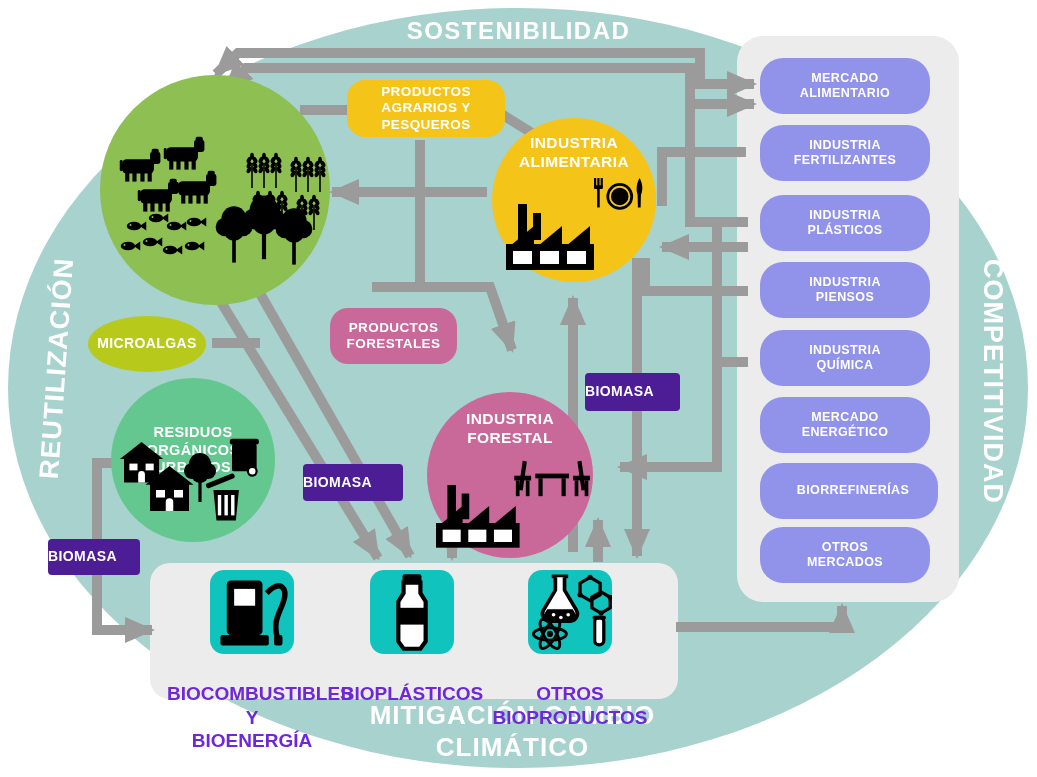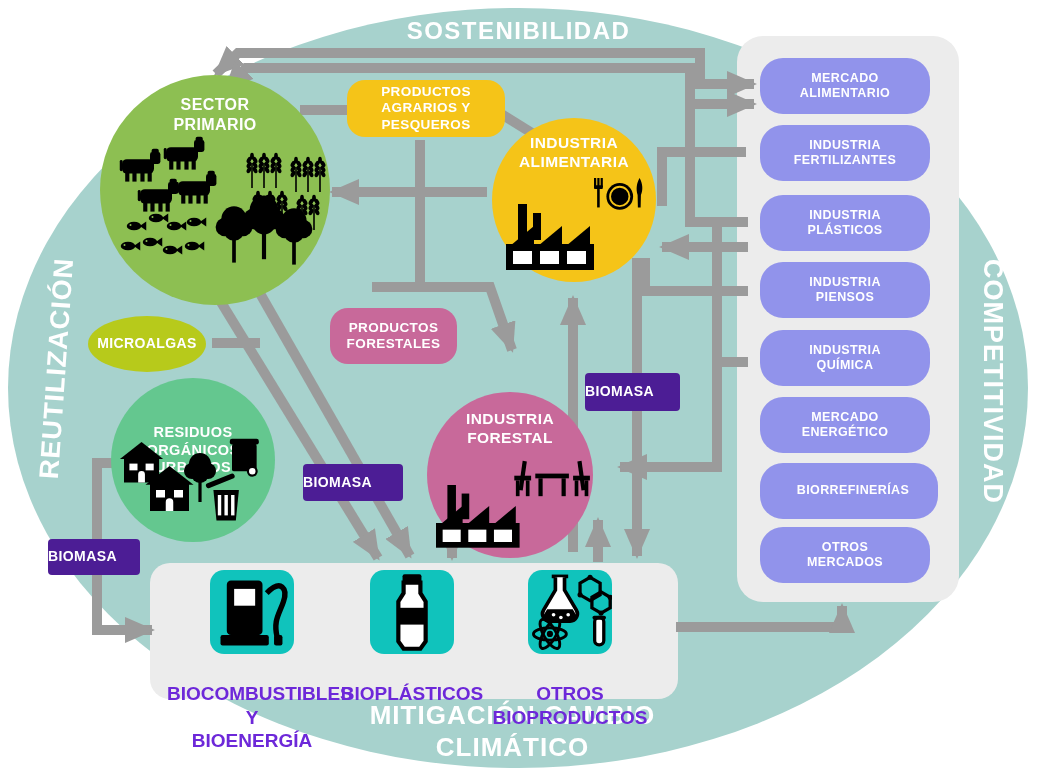--- a/index.html
+++ b/index.html
@@ -186,22 +186,20 @@
     </g>
   </svg>
 
   <div class="abs lbl" style="left:0;right:0;top:16px;font-size:24px;letter-spacing:1.5px;z-index:4;">SOSTENIBILIDAD</div>
   <div class="abs lbl" style="left:0;right:12px;top:700px;font-size:26px;letter-spacing:1px;z-index:4;">MITIGACIÓN CAMBIO
 CLIMÁTICO</div>
   <div class="abs lbl" style="left:-93px;top:352px;width:300px;font-size:27px;letter-spacing:1px;transform:rotate(-86deg);z-index:4;">REUTILIZACIÓN</div>
   <div class="abs lbl" style="left:843px;top:365px;width:300px;font-size:27px;letter-spacing:1px;transform:rotate(90deg);z-index:4;">COMPETITIVIDAD</div>
 
   <div class="abs circle" style="left:100px;top:75px;width:230px;height:230px;background:#8dbf52;z-index:4;">
-    <div class="abs lbl" style="left:0;right:0;top:20px;font-size:16px;">SECTOR
-PRIMARIO</div>
     <svg class="abs" style="left:12px;top:57px;" width="216" height="150" viewBox="0 0 216 150">
       <use href="#cow" transform="translate(10,16) scale(1.6)"></use>
       <use href="#cow" transform="translate(54,4) scale(1.6)"></use>
       <use href="#cow" transform="translate(28,46) scale(1.6)"></use>
       <use href="#cow" transform="translate(66,38) scale(1.6)"></use>
       <use href="#wheatst" transform="translate(140,22)"></use>
         <use href="#wheatst" transform="translate(152,22)"></use>
       <use href="#wheatst" transform="translate(164,22)"></use>
         <use href="#wheatst" transform="translate(184,26)"></use>
       <use href="#wheatst" transform="translate(196,26)"></use>

